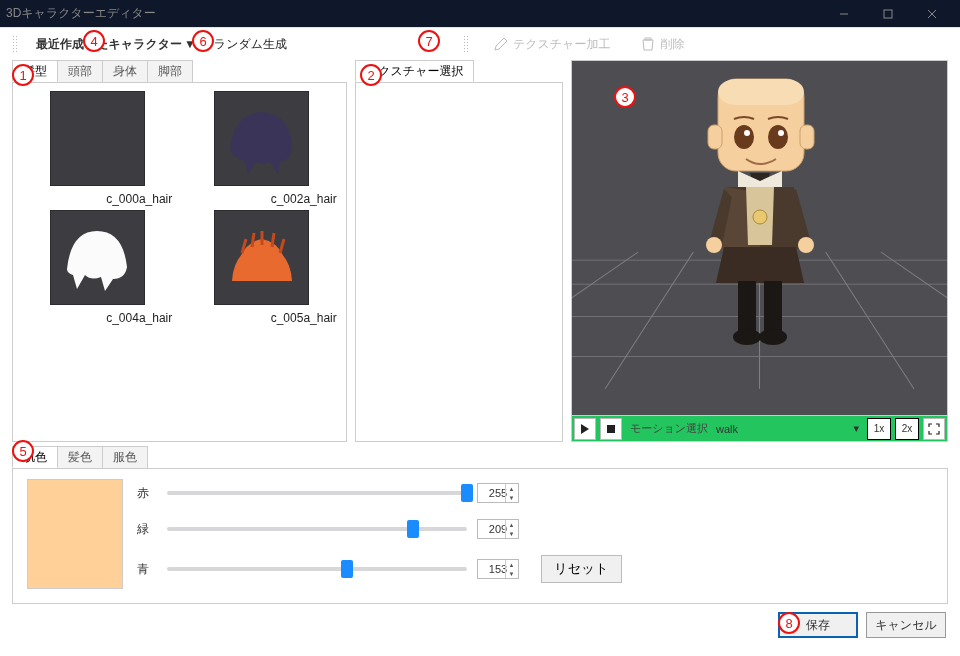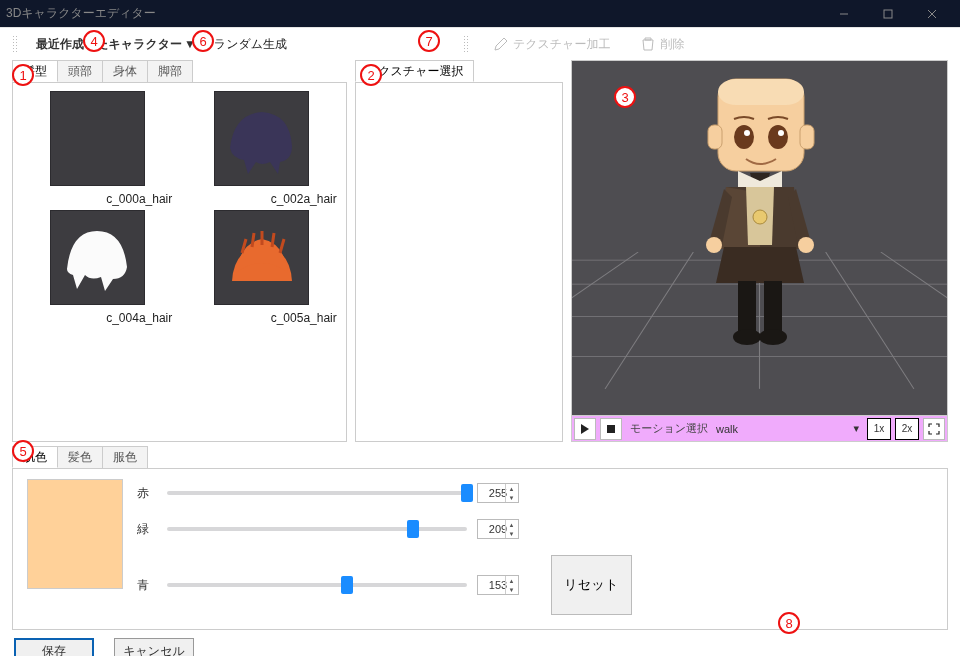--- a/index.html
+++ b/index.html
@@ -44,21 +44,21 @@
   .hair.h2 svg path { fill:#fbfbfb; }
   .hair.h3 svg path { fill:#e86a2e; }
   .hair.blank svg path { fill:transparent; }
 
   
   .texture-panel .tabpanel { background:#fff; }
 
   
   .preview { flex:1; display:flex; flex-direction:column; }
   .viewport { flex:1; border:1px solid #ccc; background:#4e4d51; position:relative; overflow:hidden; }
-  .motionbar { height:26px; border:1px solid #ccc; border-top:none; background:#f0abfc; display:flex; align-items:center; gap:4px; padding:2px; }
+  .motionbar { height:26px; border:1px solid #ccc; border-top:none; background:#22c55e; display:flex; align-items:center; gap:4px; padding:2px; }
   .iconbtn { width:22px; height:22px; border:1px solid #bbb; background:#fff; display:flex; align-items:center; justify-content:center; cursor:pointer; }
   .motionbar .mlabel { font-size:11px; color:#444; margin-left:4px; }
   .motion-select { flex:1; display:flex; align-items:center; justify-content:space-between; padding:0 4px; font-size:11px; cursor:pointer; }
   .speedbtn { width:24px; height:22px; border:1px solid #000000; background:#fff; font-size:10px; display:flex; align-items:center; justify-content:center; cursor:pointer; }
 
   
   .grid3d { position:absolute; left:0; right:0; bottom:26px; top:54%; }
   .char { position:absolute; left:50%; top:8px; transform:translateX(-50%); width:160px; }
 
   
@@ -67,24 +67,24 @@
   .color-body { border:1px solid #ccc; background:#fff; padding:10px 14px 14px; display:flex; align-items:flex-start; gap:14px; }
   .color-preview { width:96px; height:110px; border:1px solid #ccc; }
   .sliders { display:flex; flex-direction:column; gap:16px; margin-top:4px; }
   .slider-row { display:flex; align-items:center; gap:10px; }
   .slider-row .chlab { width:20px; text-align:left; font-size:12px; }
   .track { position:relative; width:300px; height:4px; background:#d7d7d9; border-radius:2px; }
   .thumb-handle { position:absolute; top:50%; width:12px; height:18px; background:#1a8cff; border-radius:2px; transform:translate(-50%,-50%); }
   .spin { width:42px; height:20px; border:1px solid #bbb; display:flex; align-items:center; justify-content:center; font-size:11px; background:#fff; position:relative;}
   .spin .arrows { position:absolute; right:1px; top:0; bottom:0; width:12px; display:flex; flex-direction:column;}
   .spin .arrows div { flex:1; border-left:1px solid #ccc; display:flex; align-items:center; justify-content:center; font-size:6px; color:#555;}
-  .reset-btn { margin-left:22px; padding:20px 12px; border:1px solid #bbb; background:#f0f0f0; cursor:pointer; align-self:flex-end; }
-
-  
-  .footer { display:flex; justify-content:flex-start; gap:20px; padding:8px 14px; }
+  .reset-btn { margin-left:12px; padding:4px 12px; border:1px solid #bbb; background:#f0f0f0; cursor:pointer; align-self:flex-end; }
+
+  
+  .footer { display:flex; justify-content:flex-end; gap:8px; padding:8px 14px; }
   .footer .btn { width:80px; height:26px; border:1px solid #999; background:#f0f0f0; display:flex; align-items:center; justify-content:center; cursor:pointer; font-size:12px;}
   .footer .btn.primary { border:2px solid #0a62b3; }
 
   
   .annot { position:absolute; width:22px; height:22px; border:2px solid #e11; border-radius:50%; color:#e11; font-size:13px; display:flex; align-items:center; justify-content:center; background:#fff; z-index:50; font-family:Arial,sans-serif; }
 
   
   .thumbgrid::-webkit-scrollbar { width:16px; }
   .thumbgrid::-webkit-scrollbar-track { background:#f0f0f0; }
   .thumbgrid::-webkit-scrollbar-thumb { background:#c8c8c8; border:1px solid #aaa; }

